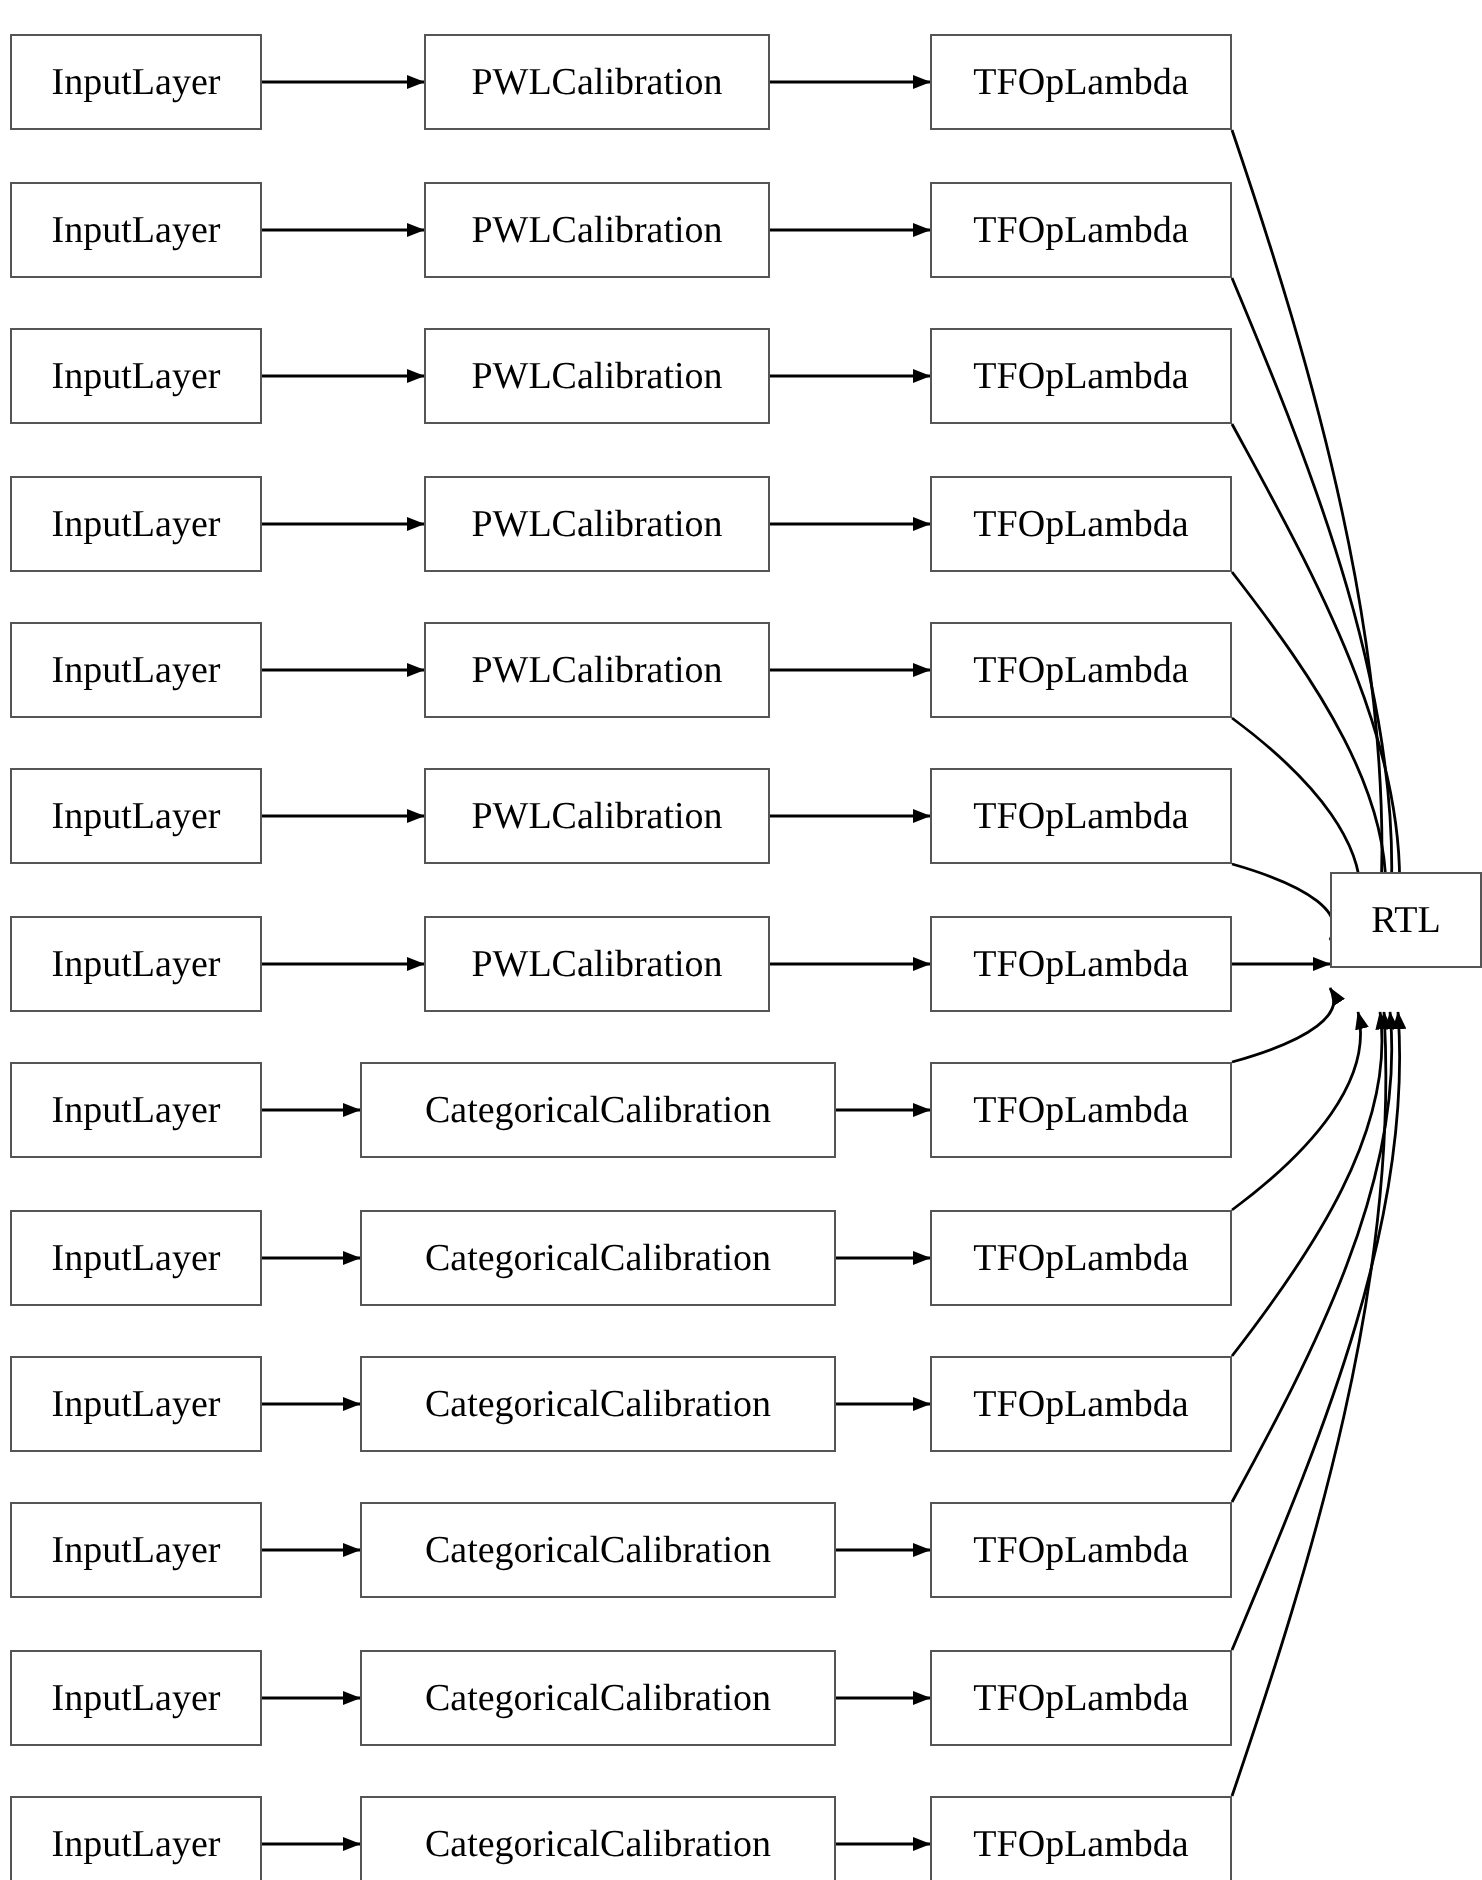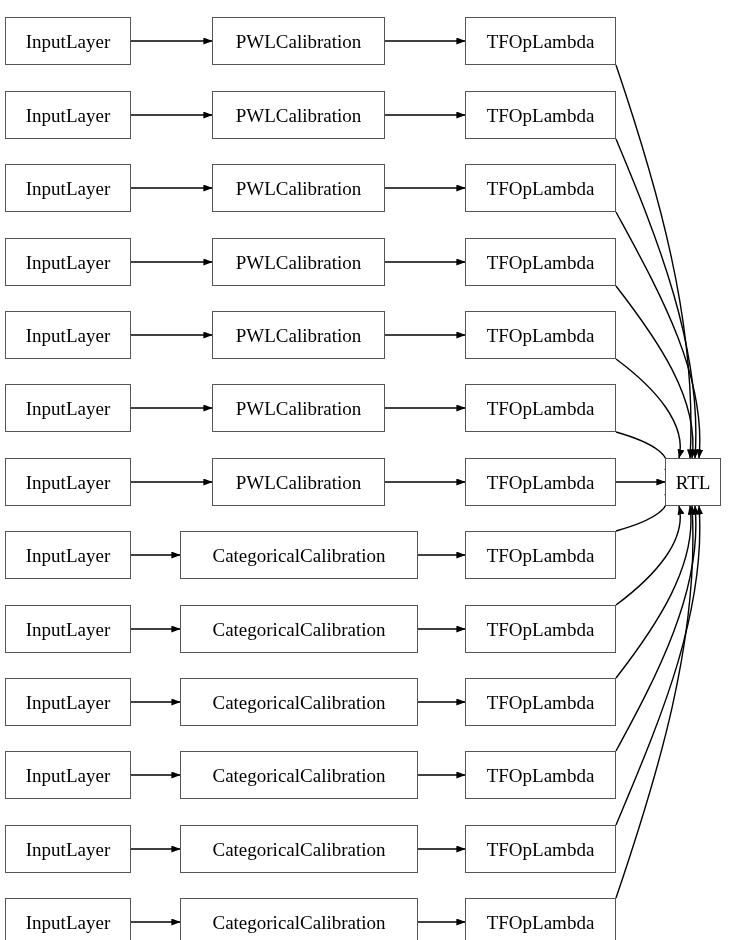--- a/index.html
+++ b/index.html
@@ -211,17 +211,17 @@
       </div>
       <div class="node" style="left: 5px; top: 886px; width: 126px; height: 48px;">
         <span class="node-label">InputLayer</span>
       </div>
       <div class="node" style="left: 180px; top: 886px; width: 238px; height: 48px;">
         <span class="node-label">CategoricalCalibration</span>
       </div>
       <div class="node" style="left: 465px; top: 886px; width: 151px; height: 48px;">
         <span class="node-label">TFOpLambda</span>
       </div>
-      <div class="node" style="left: 665px; top: 446px; width: 56px; height: 48px;">
+      <div class="node" style="left: 665px; top: 424px; width: 76px; height: 48px;">
         <span class="node-label">RTL</span>
       </div>
     </div>
 </div>
 
 </body></html>

